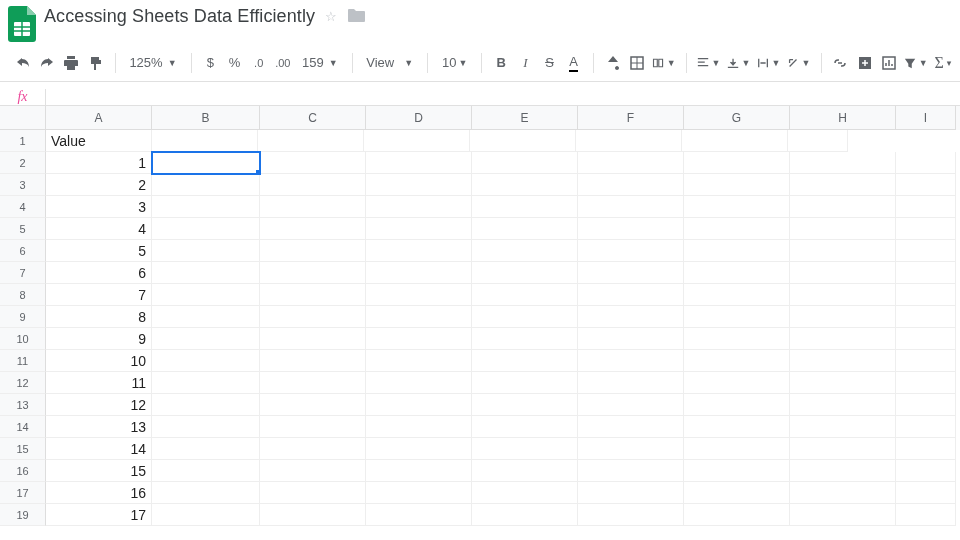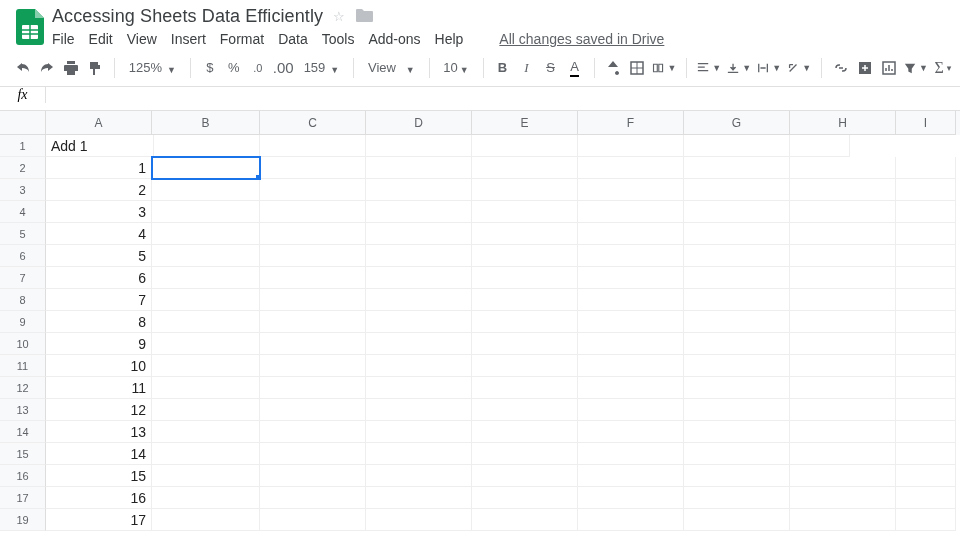--- a/index.html
+++ b/index.html
@@ -1,29 +1,29 @@
 <!DOCTYPE html>
 <html><head>
 <meta charset="utf-8">
 <style>
   * { box-sizing: border-box; }
   html, body { margin:0; padding:0; font-family: Arial, sans-serif; font-size:13px; color:#222; background:#fff; width:960px; height:540px; overflow:hidden;}
-  .titlebar { display:flex; align-items:center; padding:6px 8px 0 12px; }
+  .titlebar { display:flex; padding:6px 8px 0 4px; }
   .logo { width:36px; height:36px; display:flex; align-items:center; justify-content:center; }
   .titlecol { display:flex; flex-direction:column; margin-left:4px;}
   .titlerow { display:flex; align-items:center; gap:10px; }
   .title { font-size:18px; color:#3c4043; letter-spacing:0.1px; }
   .menurow { display:flex; align-items:center; gap:14px; padding-top:4px; font-size:14px; color:#3c4043;}
   .menurow span { cursor:pointer; }
   .savestate { color:#5f6368; text-decoration:underline; }
   .toolbar { display:flex; align-items:center; gap:6px; padding:8px 8px 6px 14px; border-bottom:1px solid #e0e0e0; color:#5f6368; font-size:13px; height:40px;}
   .tbtn { width:24px; height:24px; display:flex; align-items:center; justify-content:center; cursor:pointer; border-radius:3px; fill:#5f6368;}
-  .zoom, .font, .fsize { display:flex; align-items:flex-end; gap:2px; padding:0 4px; cursor:pointer;}
+  .zoom, .font, .fsize { display:flex; align-items:center; gap:2px; padding:0 4px; cursor:pointer;}
   .sep { width:1px; height:20px; background:#e0e0e0; margin:0 4px;}
-  .fxrow { display:flex; align-items:flex-start; height:24px; border-bottom:1px solid #e0e0e0; color:#000000;}
+  .fxrow { display:flex; align-items:flex-end; height:24px; border-bottom:1px solid #e0e0e0; color:#ec4899;}
   .fxlabel { width:46px; text-align:center; font-style:italic; font-family:serif; font-size:14px; border-right:1px solid #e0e0e0;}
   .fxinput { flex:1; padding-left:8px; font-size:13px; color:#222;}
   .grid { display:flex; flex-direction:column; }
   .headrow { display:flex; background:#f8f9fa;}
   .corner { width:46px; border-right:1px solid #ddd; border-bottom:1px solid #ddd; background:#f8f9fa; height:24px;}
   .colhead { border-right:1px solid #ddd; border-bottom:1px solid #ddd; text-align:center; color:#5f6368; font-size:12px; line-height:24px; height:24px; background:#f8f9fa;}
   .row { display:flex; height:22px;}
   .rowhead { width:46px; border-right:1px solid #ddd; border-bottom:1px solid #eee; text-align:center; color:#5f6368; font-size:11px; line-height:22px; background:#f8f9fa;}
   .cell { border-right:1px solid #eee; border-bottom:1px solid #eee; padding:0 5px; line-height:22px; font-size:14px; overflow:hidden; white-space:nowrap;}
   .num { text-align:right; }
@@ -46,33 +46,20 @@
       </svg>
   </div>
   <div class="titlecol">
     <div class="titlerow">
       <span class="title">Accessing Sheets Data Efficiently</span>
       <span style="color:#bdc1c6;">☆</span>
       <span style="color:#bdc1c6;"><svg width="18" height="14" viewBox="0 0 18 14">
             <path fill="#bdc1c6" d="M1 2a1 1 0 0 1 1-1h5l2 2h8a1 1 0 0 1 1 1v9a1 1 0 0 1-1 1H2a1 1 0 0 1-1-1z"></path>
           </svg></span>
     </div>
-    <div class="menurow">
-      <span>File</span>
-      <span>Edit</span>
-      <span>View</span>
-      <span>Insert</span>
-      <span>Format</span>
-      <span>Data</span>
-      <span>Tools</span>
-      <span>Add-ons</span>
-      <span>Help</span>
-      <span style="width:8px"></span>
-      <span class="savestate">All changes saved in Drive</span>
-    </div>
   </div>
 </div>
 
 <div class="toolbar">
   <div class="tbtn">
       <svg width="16" height="16" viewBox="0 0 16 16">
         <path fill="#5f6368" d="M7 3L2 7l5 4V8c3 0 6 1 7 4 0-5-3-8-7-8V3z"></path>
       </svg>
     </div>
   <div class="tbtn">
@@ -92,21 +79,21 @@
     </div>
   <div class="sep"></div>
   <div class="zoom">
       <span>125%</span>
       <span class="caret">▼</span>
     </div>
   <div class="sep"></div>
   <div class="tbtn">$</div>
   <div class="tbtn">%</div>
   <div class="tbtn" style="font-size:11px">.0</div>
-  <div class="tbtn" style="font-size:15px">.00</div>
+  <div class="tbtn" style="font-size:11px">.00</div>
   <div class="zoom">
       <span>159</span>
       <span class="caret">▼</span>
     </div>
   <div class="sep"></div>
   <div class="font" style="width:70px;">
       <span>View</span>
       <span class="caret" style="margin-left:auto">▼</span>
     </div>
   <div class="sep"></div>
@@ -204,21 +191,21 @@
       <div class="colhead" style="width: 106px;">C</div>
       <div class="colhead" style="width: 106px;">D</div>
       <div class="colhead" style="width: 106px;">E</div>
       <div class="colhead" style="width: 106px;">F</div>
       <div class="colhead" style="width: 106px;">G</div>
       <div class="colhead" style="width: 106px;">H</div>
       <div class="colhead" style="width: 60px;">I</div>
     </div>
     <div class="row">
       <div class="rowhead">1</div>
-      <div class="cell" style="width: 108px;">Add 1</div>
+      <div class="cell" style="width: 106px;">Value</div>
       <div class="cell" style="width: 106px;"></div>
       <div class="cell" style="width: 106px;"></div>
       <div class="cell" style="width: 106px;"></div>
       <div class="cell" style="width: 106px;"></div>
       <div class="cell" style="width: 106px;"></div>
       <div class="cell" style="width: 106px;"></div>
       <div class="cell" style="width: 60px;"></div>
     </div>
     <div class="row">
       <div class="rowhead">2</div>

